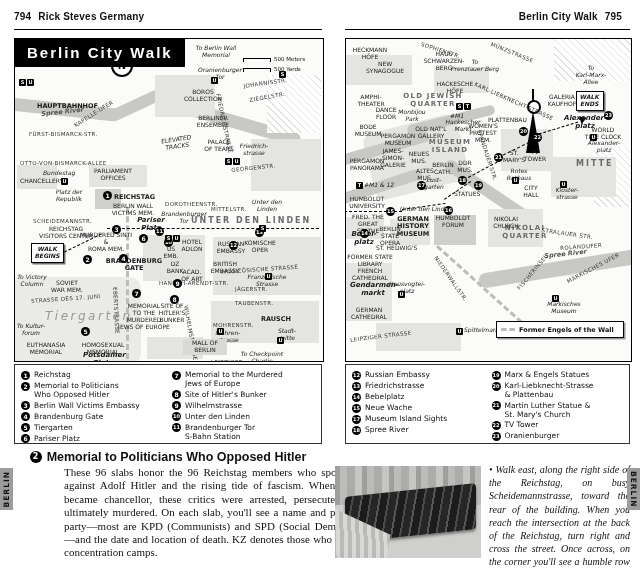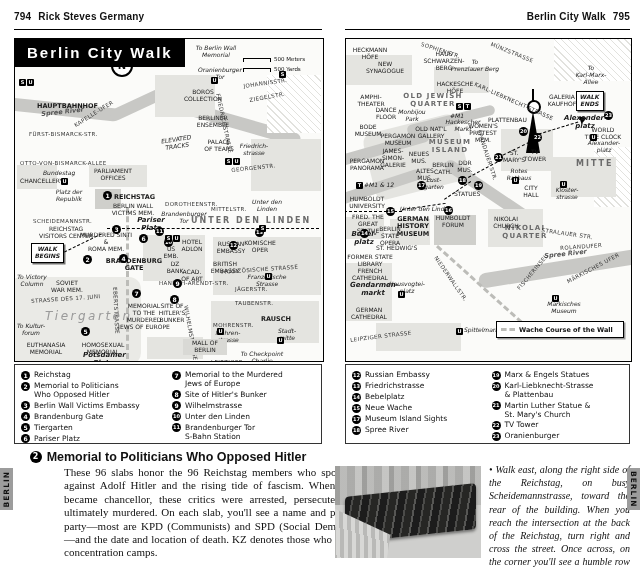--- a/index.html
+++ b/index.html
@@ -118,21 +118,21 @@
   .tab-l{left:0;}
   .tab-l span{transform:rotate(180deg);}
   .tab-r{right:0;}
 </style>
 </head>
 <body>
 
 <div class="page">
 
   <div class="hdr hdr-l"><span class="num" style="margin-left:0">794</span><span>Rick Steves Germany</span></div>
-  <div class="hdr hdr-r"><span>Berlin City Walk</span><span class="num" style="margin-right:0">795</span></div>
+  <div class="hdr hdr-r"><span>Berlin City Walk</span><span class="num" style="margin-right:8px">795</span></div>
   <div class="rule rule-l"></div>
   <div class="rule rule-r"></div>
 
   <div class="map map-l">
 
     <div class="wtr" style="left:-10px;top:64px;width:115px;height:13px;transform:rotate(6deg)"></div>
     <div class="wtr" style="left:92px;top:54px;width:85px;height:12px;transform:rotate(-25deg)"></div>
     <div class="wtr" style="left:148px;top:76px;width:140px;height:13px;transform:rotate(16deg)"></div>
     <div class="park" style="left:-6px;top:238px;width:132px;height:88px"></div>
     <div class="blk" style="left:140px;top:36px;width:60px;height:42px"></div>
@@ -319,21 +319,21 @@
     <div class="route" style="left:122px;top:138px;width:38px;transform:rotate(-28deg)"></div>
     <div class="route" style="left:152px;top:118px;width:40px;transform:rotate(-26deg)"></div>
     <div class="route" style="left:188px;top:96px;width:46px;transform:rotate(-17deg)"></div>
     <div class="arrow" style="left:234px;top:76px;transform:rotate(-20deg)"></div>
     <div class="tv-needle" style="left:186px;top:50px"></div>
     <div class="tv-ball" style="left:181px;top:61px"></div>
     <div class="tv-cone" style="left:180px;top:72px"></div>
 
     <div class="wall-key">
       <span class="wall-key-line"></span>
-      <span>Wache Course of the Wall</span>
+      <span>Former Engels of the Wall</span>
     </div>
   <span class="ml ctr" style="left: 4px; top: 8px; width: 40px;">HECKMANN
 HÖFE</span>
       <span class="ml st" style="left: 76px; top: 2px; transform: rotate(18deg);">SOPHIENSTR.</span>
       <span class="ml st" style="left: 146px; top: 2px; transform: rotate(22deg);">MÜNZSTRASSE</span>
       <span class="ml ctr" style="left: 16px; top: 22px; width: 46px;">NEW
 SYNAGOGUE</span>
       <span class="ml ctr" style="left: 76px; top: 12px; width: 44px;">HAUS
 SCHWARZEN-
 BERG</span>

